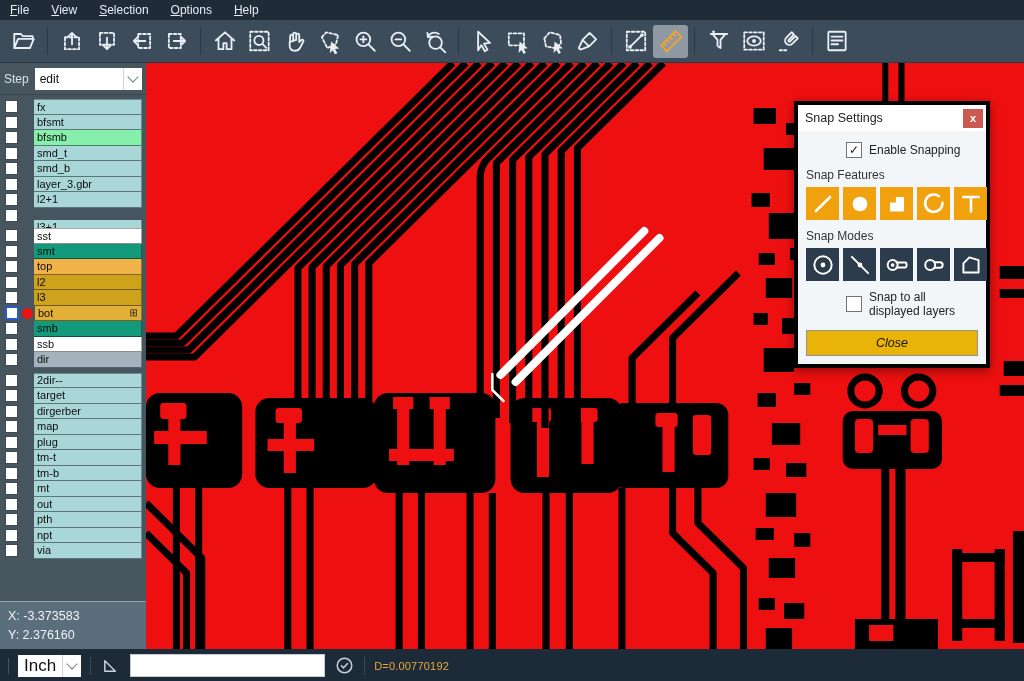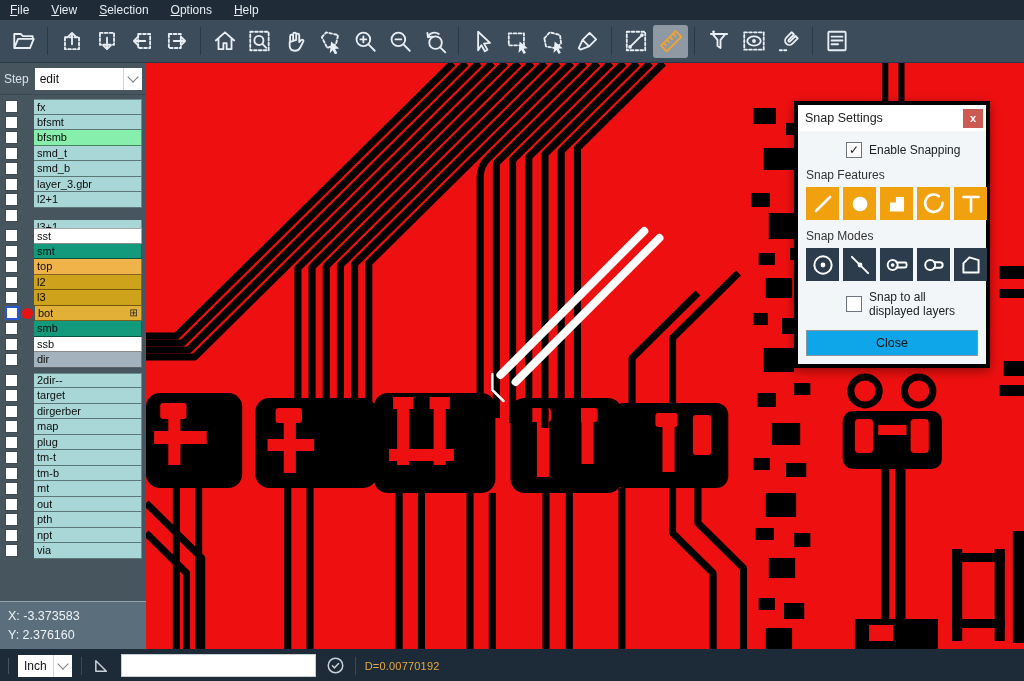--- a/index.html
+++ b/index.html
@@ -78,27 +78,27 @@
   .sec-label{margin:2px 0 5px;color:#333;}
   .tile-row{display:flex;gap:4px;margin-bottom:9px;}
   .tile{width:33px;height:33px;display:flex;align-items:center;justify-content:center;flex:none;}
   .tile.feature{background:var(--accent-orange);}
   .tile.mode{background:var(--tile-dark);}
   .tile svg{width:26px;height:26px;display:block;}
   .tile svg *{fill:none;stroke:#fff;stroke-width:2.4;stroke-linecap:round;stroke-linejoin:round;}
   .tile svg .f{fill:#fff;stroke:none;}
   .tile.mode svg *{stroke-width:1.8;}
   .tile.mode svg .f{fill:#fff;stroke:none;}
-  .dlg-close{margin-top:12px;height:24px;background:#0ea5e9;border:1px solid #8d949b;
-             display:flex;align-items:center;justify-content:center;font-size:12.5px;color:#141414;}
+  .dlg-close{margin-top:12px;height:24px;background:#eab308;border:1px solid #8d949b;
+             display:flex;align-items:center;justify-content:center;font-size:12.5px;color:#141414;font-style:italic;}
   
   .bottombar{height:33px;background:var(--chrome-bottom);display:flex;align-items:center;
              padding:0 8px;gap:9px;}
   .grip{width:1px;height:16px;background:#46545f;flex:none;}
-  .unit-select{height:22px;background:#fff;color:#111;font-size:12px;display:flex;align-items:center;}
+  .unit-select{height:22px;background:#fff;color:#111;font-size:17px;display:flex;align-items:center;}
   .unit-select .val{padding:0 6px;}
   .bsep{width:1px;height:18px;background:#3c4a58;flex:none;}
   .bottombar .icon24{width:21px;height:21px;}
   .bottombar .icon24 *{stroke:#c9d1d8;}
   .bb-input{width:185px;height:21px;background:#fff;border:1px solid #c6cdd3;
             font-size:12px;padding:0 4px;font-family:"Liberation Sans",sans-serif;}
   .d-readout{color:#e7a93c;font-size:11px;letter-spacing:.2px;}
 </style>
 </head>
 <body>

